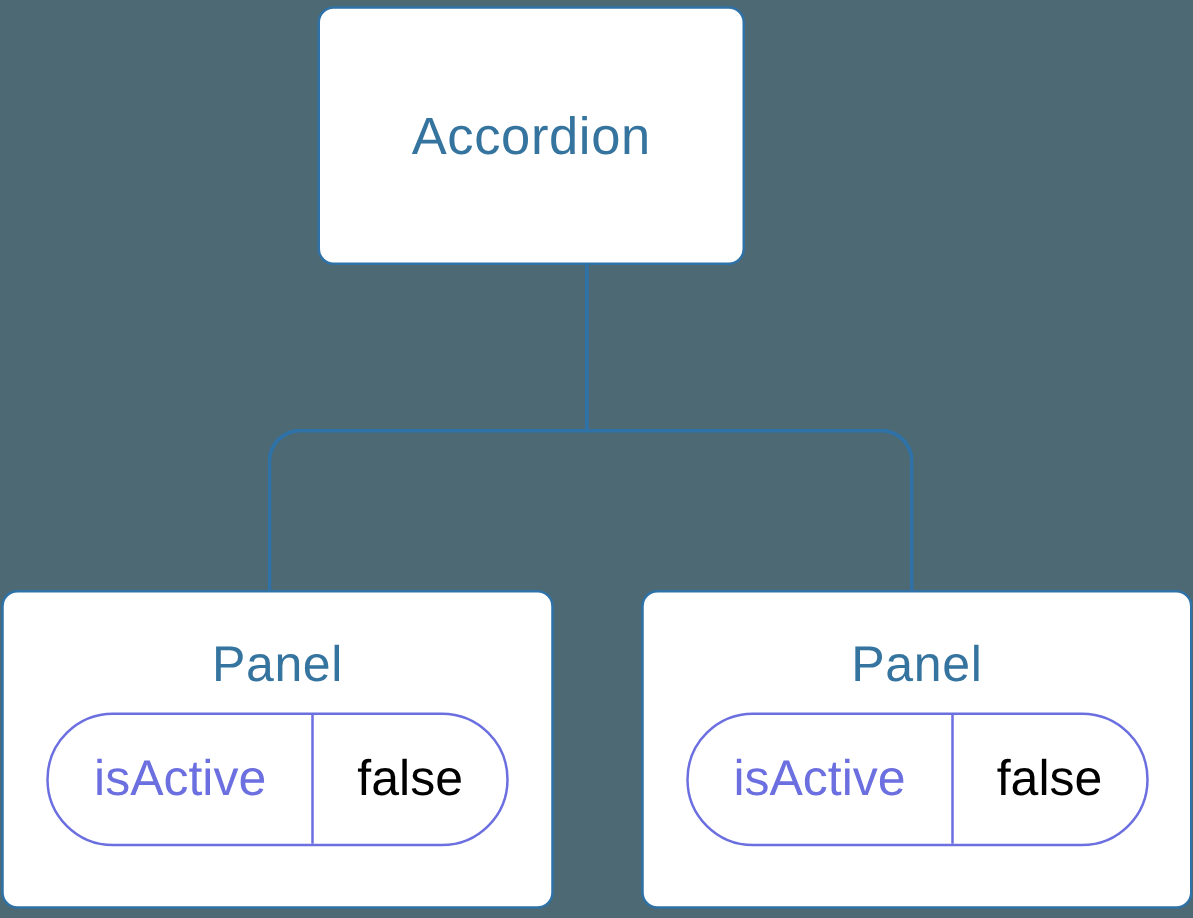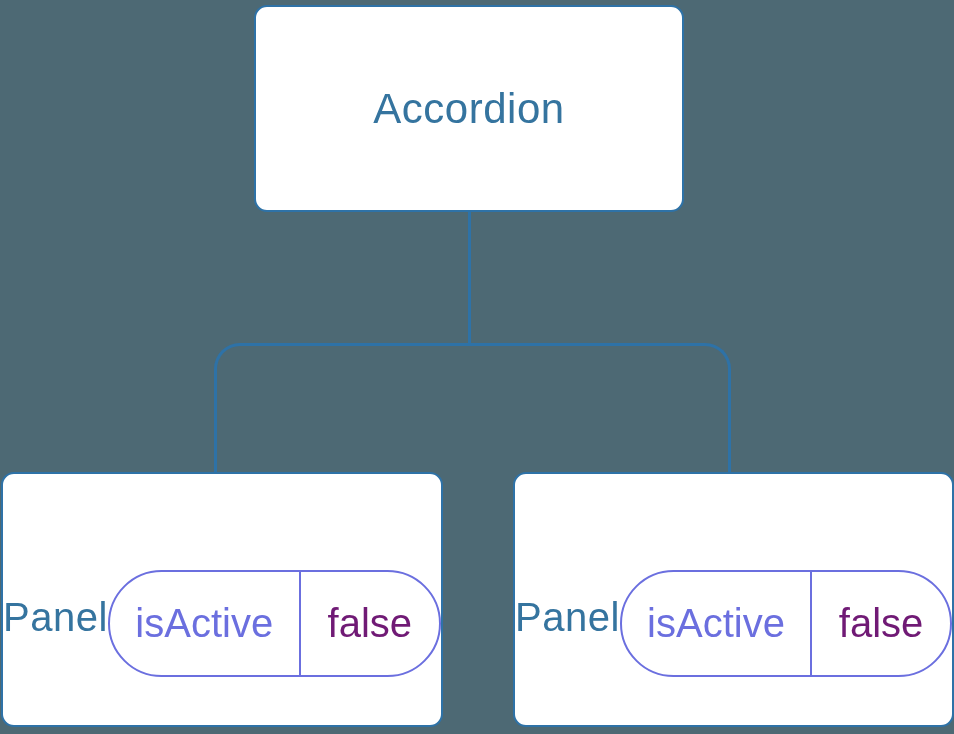--- a/index.html
+++ b/index.html
@@ -18,21 +18,21 @@
   .node {
     position: absolute;
     background: #ffffff;
     border: 2.5px solid #2e72a7;
     border-radius: 13px;
     box-sizing: border-box;
   }
   .root-node {
     left: 254px;
     top: 5px;
-    width: 430px;
+    width: 342px;
     height: 207px;
     display: flex;
     align-items: center;
     justify-content: center;
   }
   .root-label {
     font-size: 42px;
     font-weight: 500;
     color: #35749f;
     letter-spacing: 0.5px;
@@ -57,21 +57,21 @@
     border-right: 3px solid #2e72a7;
     border-bottom: none;
     border-radius: 26px 26px 0 0;
     background: transparent;
   }
   .panel-node {
     top: 472px;
     width: 442px;
     height: 255px;
     display: flex;
-    flex-direction: row;
+    flex-direction: column;
     align-items: center;
     padding-top: 34px;
   }
   .panel-left { left: 1px; }
   .panel-right { left: 513px; width: 441px; }
   .panel-title {
     font-size: 40px;
     font-weight: 500;
     color: #35749f;
     line-height: 48px;
@@ -97,21 +97,21 @@
     font-size: 40px;
     color: #6b6fdf;
     box-sizing: border-box;
   }
   .state-value {
     flex: 1 1 auto;
     display: flex;
     align-items: center;
     justify-content: center;
     font-size: 40px;
-    color: #701a75;
+    color: #000000;
   }
 </style>
 </head>
 <body>
 
 <div class="canvas">
 
   <div class="node root-node">
     <span class="root-label">Accordion</span>
   </div>

